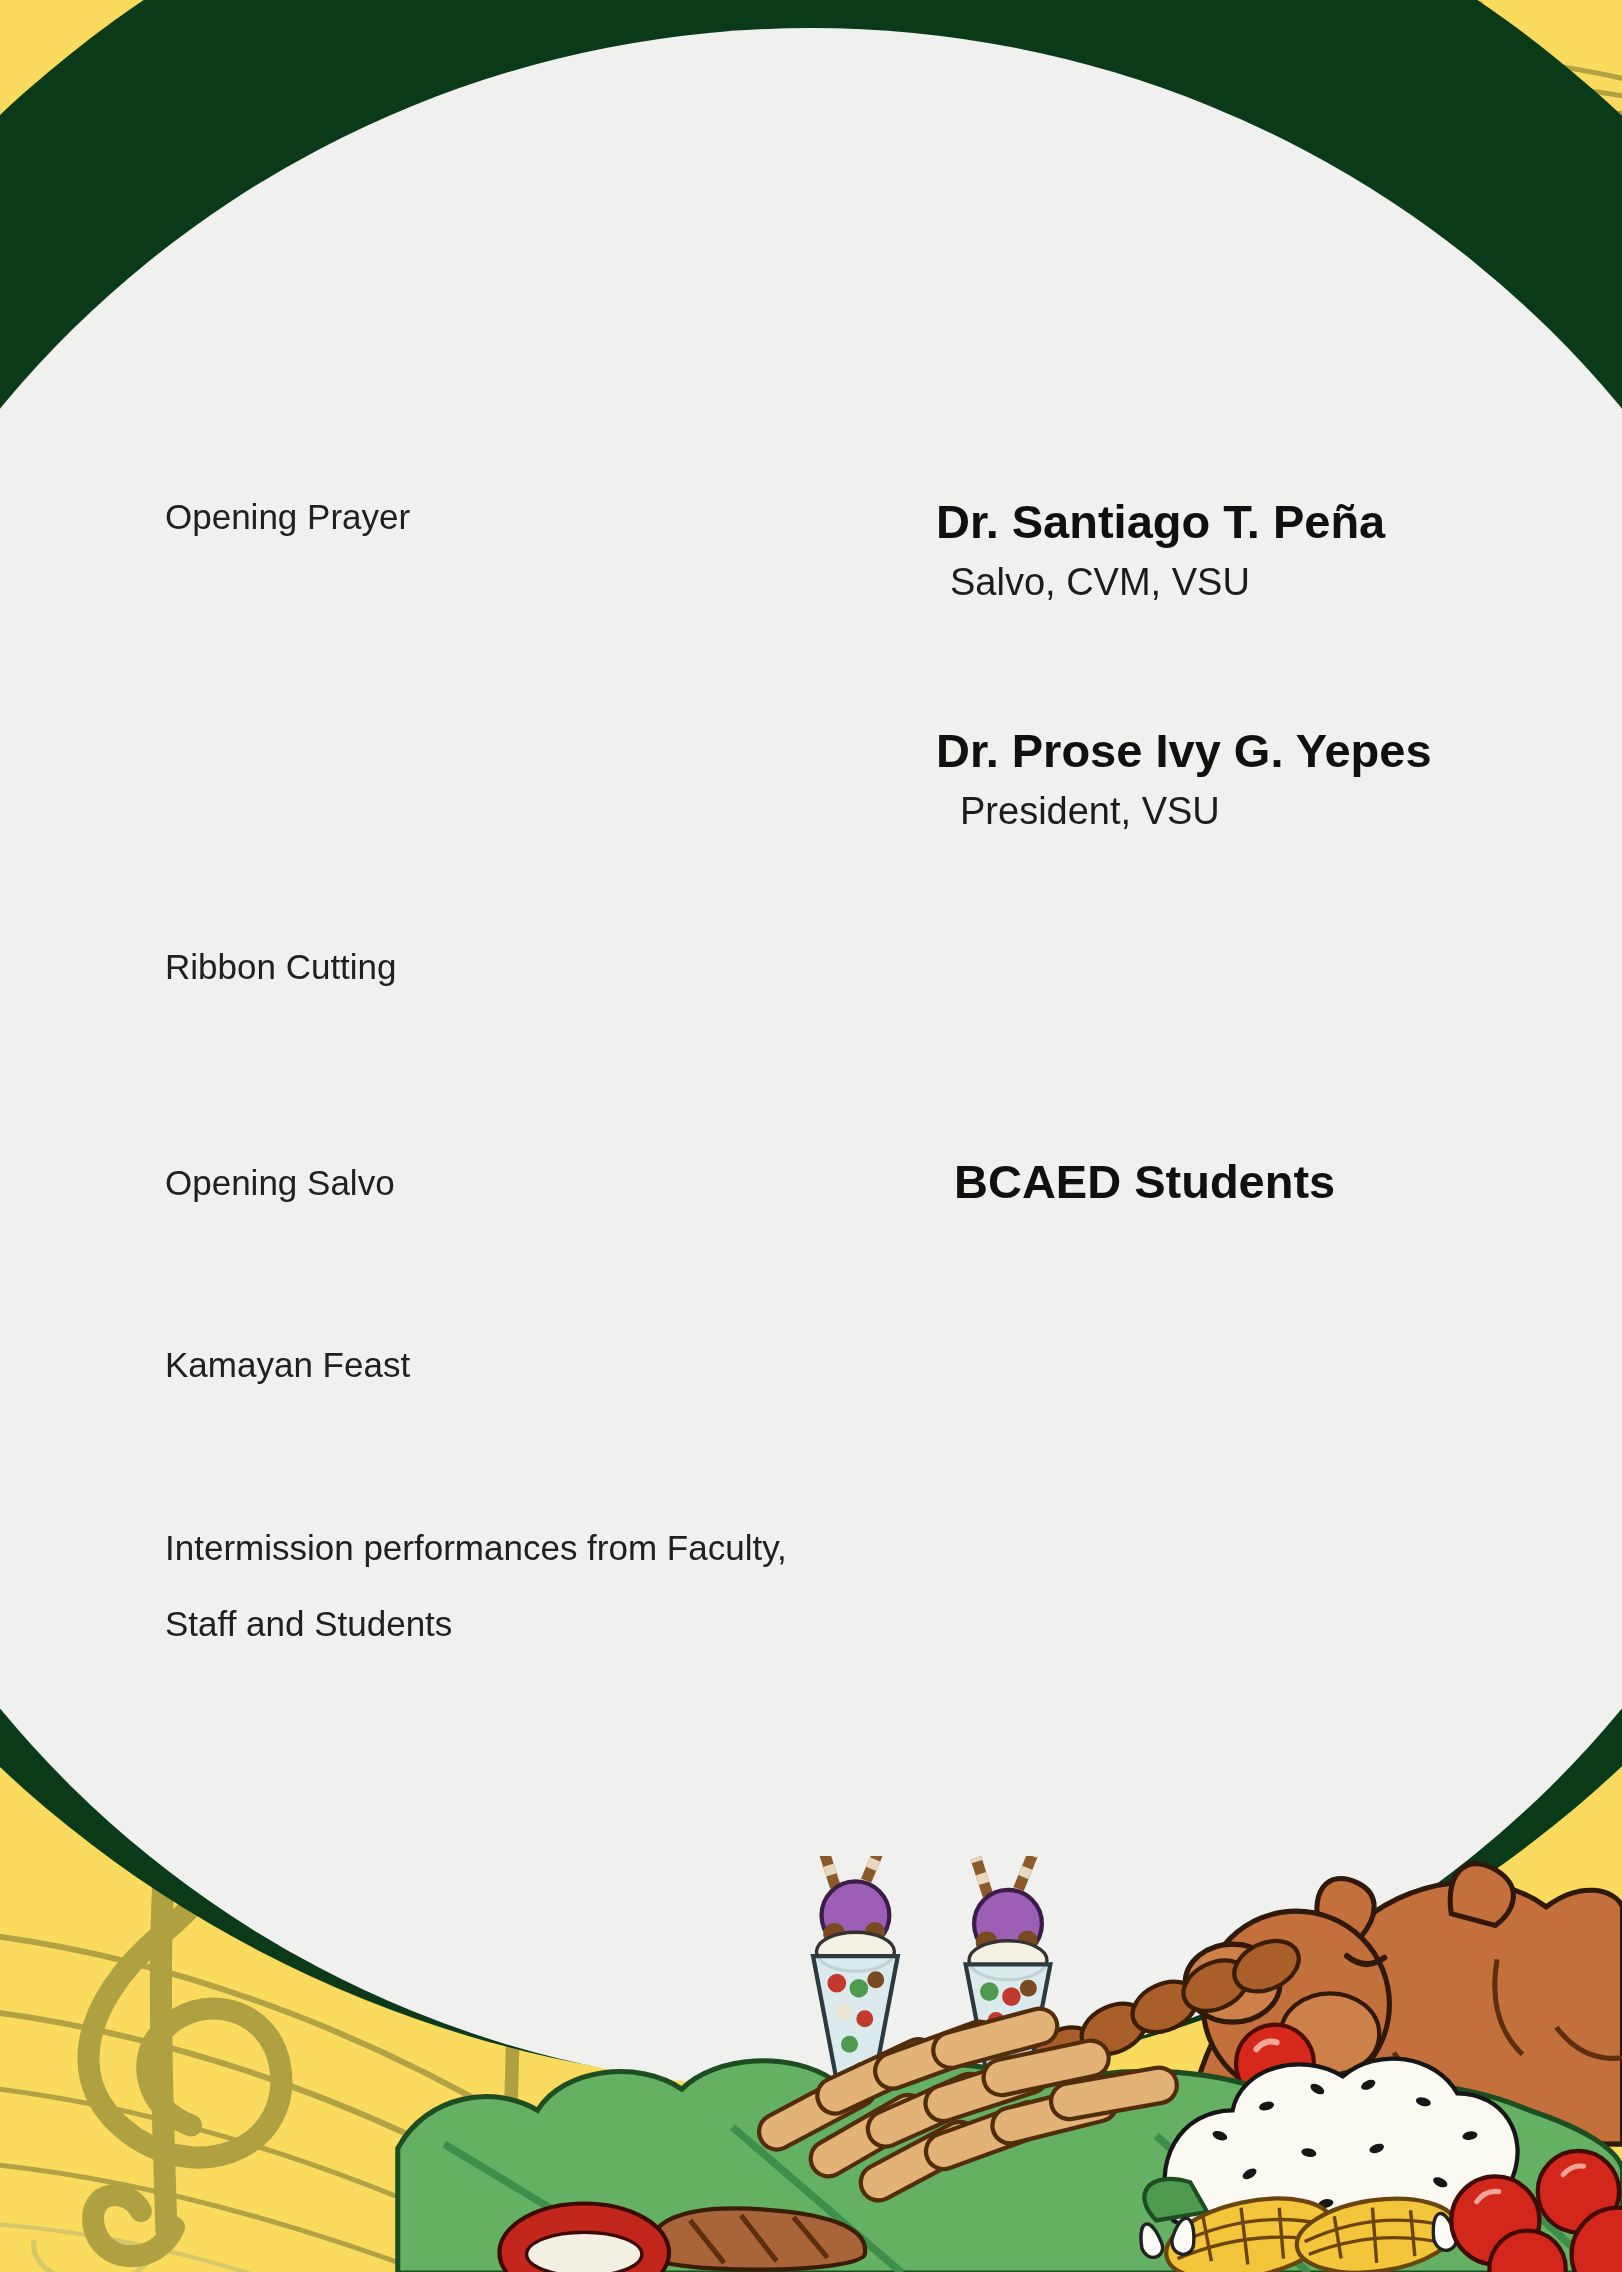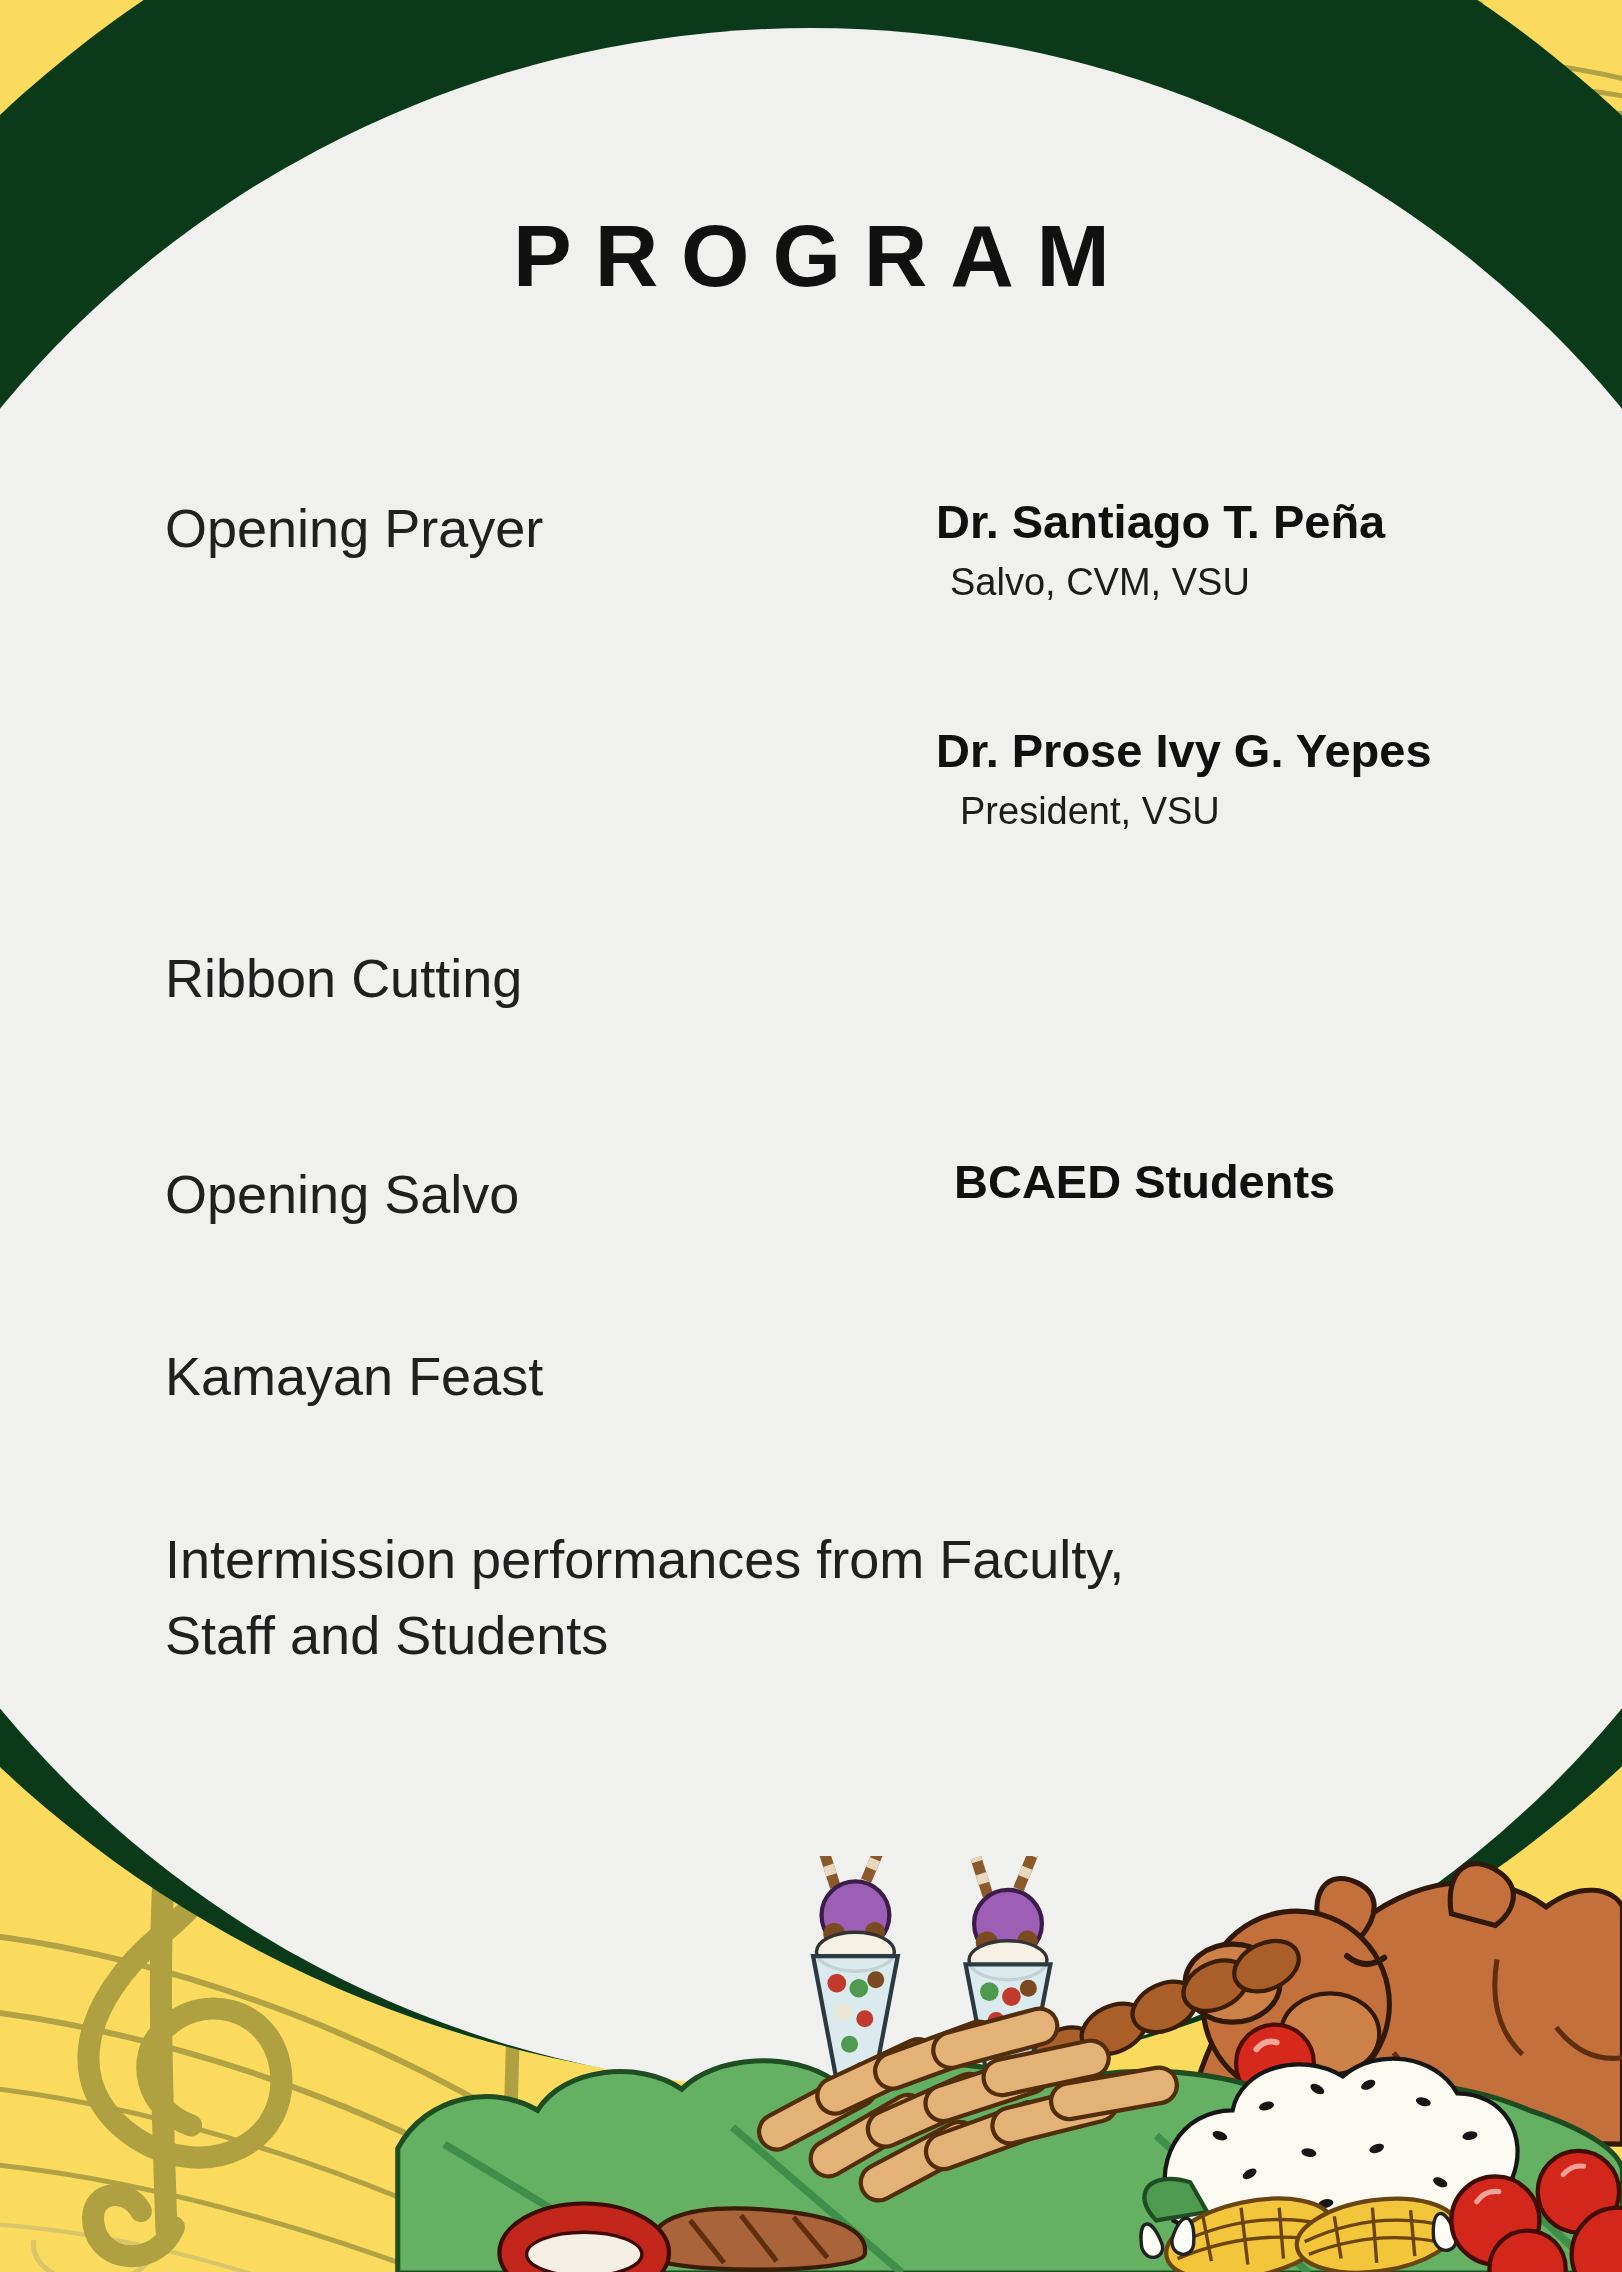--- a/index.html
+++ b/index.html
@@ -22,21 +22,21 @@
     position:absolute;left:-234px;top:28px;width:2090px;height:2061px;
     border-radius:50%;background:#F0F0EF;
   }
   .title{
     position:absolute;top:205px;left:0;right:0;margin:0;
     text-align:center;text-indent:0.26em;
     font-size:88px;font-weight:700;letter-spacing:0.26em;color:#111;
   }
   .label{
     position:absolute;left:165px;
-    font-size:54px;color:#202020;line-height:1.17;
+    font-size:35px;color:#202020;line-height:1.17;
   }
   .presenter{
     position:absolute;left:936px;
     font-size:47px;font-weight:700;color:#101010;line-height:1.15;
   }
   .role{
     position:absolute;
     font-size:38px;color:#1c1c1c;line-height:1.1;
   }
   .food{position:absolute;left:393px;top:1856px;}
@@ -104,21 +104,20 @@
       <ellipse cx="692" cy="612" rx="40" ry="28" transform="rotate(-14 692 612)"></ellipse>
       <path d="M592,577 L598,360 L614,362 L608,579 Z"></path>
       <path d="M722,604 L728,386 L744,388 L738,606 Z"></path>
       <path d="M596,358 L742,384 L738,412 L592,386 Z"></path>
     </g>
   </svg>
 
   <div class="ring"></div>
   <div class="panel"></div>
 
-  <h1 class="title">PROGRAM</h1>
 
   <div class="label" style="top:497px">Opening Prayer</div>
   <div class="presenter" style="top:495px">Dr. Santiago T. Peña</div>
   <div class="role" style="top:562px;left:950px">Salvo, CVM, VSU</div>
 
   <div class="presenter" style="top:724px">Dr. Prose Ivy G. Yepes</div>
   <div class="role" style="top:791px;left:960px">President, VSU</div>
 
   <div class="label" style="top:947px">Ribbon Cutting</div>
 

